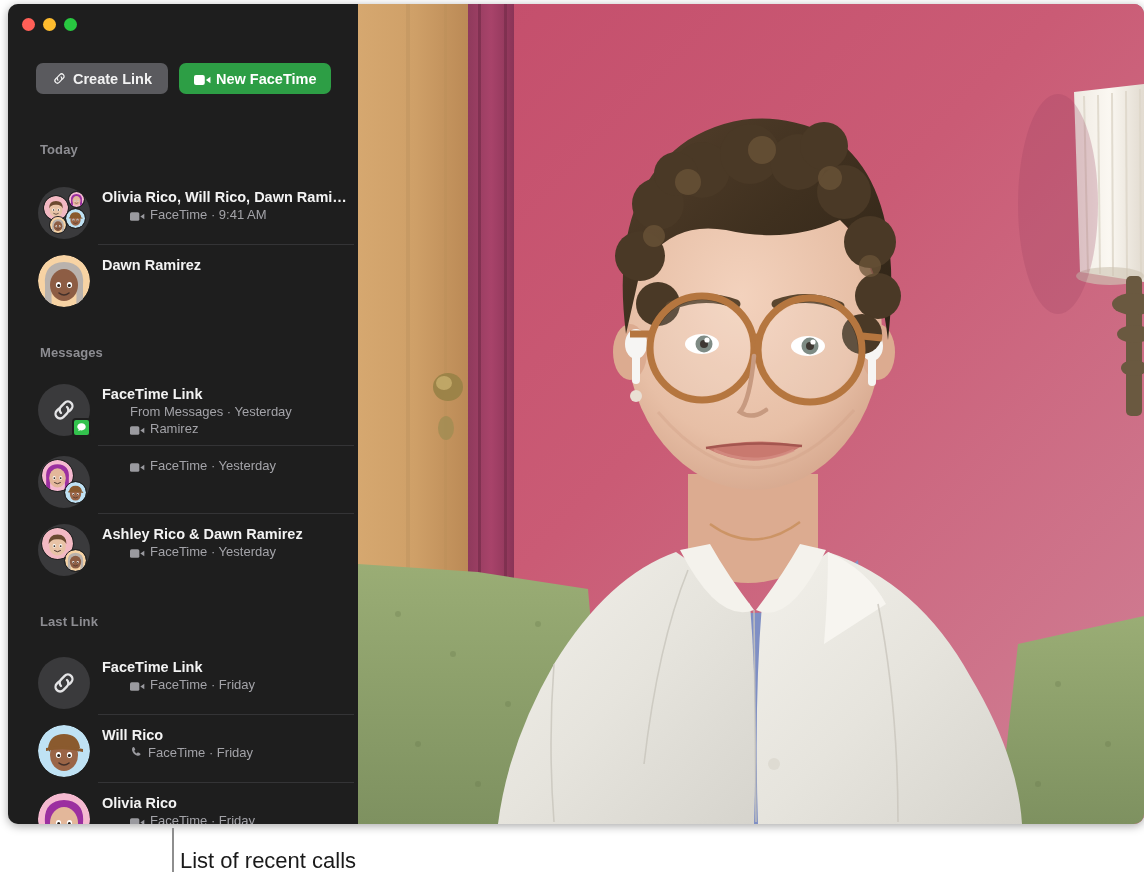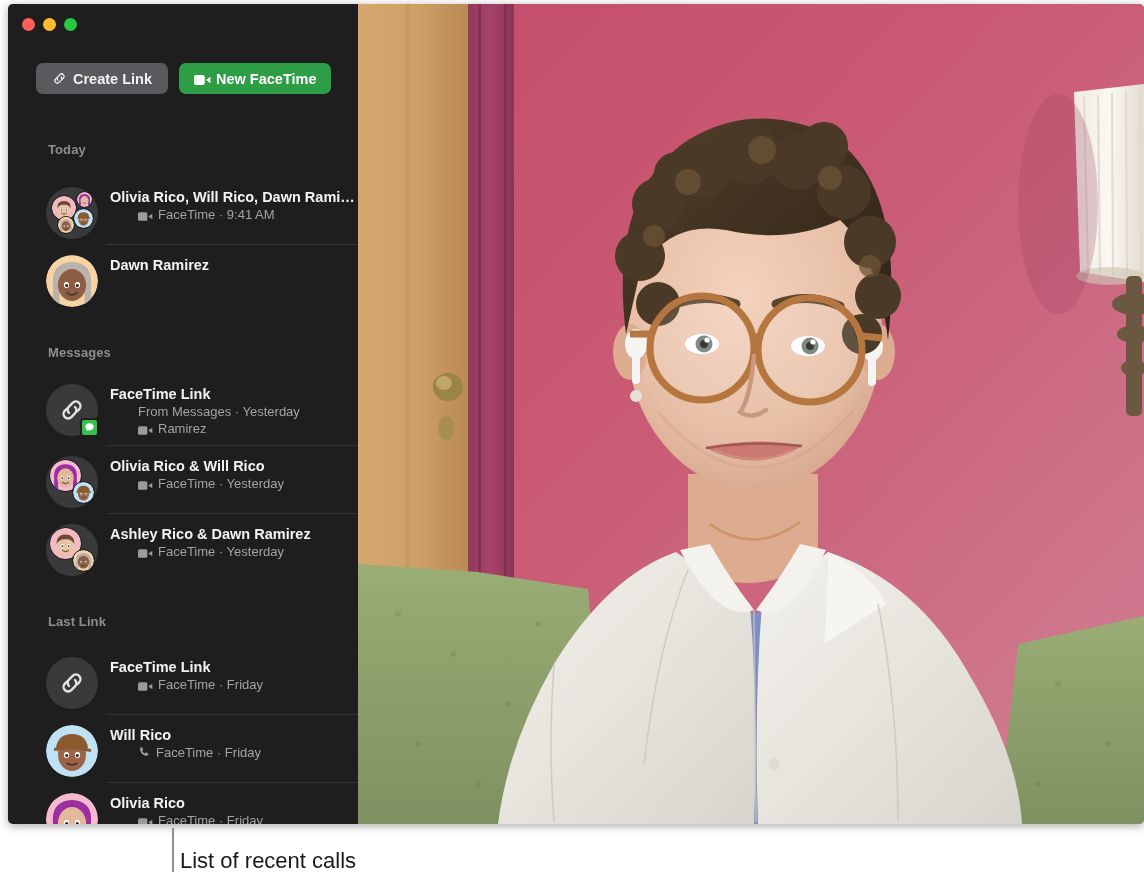--- a/index.html
+++ b/index.html
@@ -8,21 +8,21 @@
     background: #ffffff;
     font-family: "Liberation Sans", sans-serif;
     overflow: hidden;
   }
   #root { position: relative; width: 1144px; height: 888px; background: #ffffff; }
 
   
   .window {
     position: absolute; left: 8px; top: 4px;
     width: 1136px; height: 820px;
-    border-radius: 5px;
+    border-radius: 10px;
     overflow: hidden;
     background: #a3a3a3;
     box-shadow: 0 2px 10px rgba(0,0,0,.35);
   }
 
   
   .sidebar {
     position: absolute; left: 0; top: 0;
     width: 350px; height: 820px;
     background: #1e1e1e;
@@ -53,21 +53,21 @@
     padding: 0 16px;
     white-space: nowrap;
   }
   .btn.create { background: #5a5a5e; }
   .btn.newft  { background: #2d9e45; color: #ffffff; padding: 0 15px; }
 
   .ico-link-btn { width: 15px; height: 15px; display:inline-block; }
   .ico-cam-btn  { width: 16px; height: 12px; display:inline-block; position: relative; top: 0px;}
 
   
-  .list { position: absolute; left: 16px; top: 110px; width: 350px; bottom: 0; }
+  .list { position: absolute; left: 8px; top: 110px; width: 350px; bottom: 0; }
   .section-header {
     font-size: 13px; font-weight: 700; color: #8d8d92;
     padding-left: 24px; letter-spacing: .1px;
   }
   .row {
     position: relative;
     display: flex; align-items: flex-start;
     padding-left: 22px; padding-right: 12px;
     cursor: default;
   }
@@ -309,21 +309,20 @@
                     <path d="M8 23 Q26 19 45 24 L45 27 Q26 22 8 26 Z" fill="#8a5a2e"></path>
                     <ellipse cx="20.5" cy="30" rx="2.6" ry="3" fill="#fff"></ellipse>
                     <ellipse cx="31.5" cy="30" rx="2.6" ry="3" fill="#fff"></ellipse>
                     <circle cx="20.7" cy="30.4" r="1.5" fill="#2b2119"></circle>
                     <circle cx="31.3" cy="30.4" r="1.5" fill="#2b2119"></circle>
                     <path d="M21 38 Q26 42 31 38" stroke="#43302a" stroke-width="1.6" fill="none" stroke-linecap="round"></path>
                   </svg></span>
               </div>
             </div>
             <div class="texts">
-              <div class="title">Olivia Rico &amp; Will Rico</div>
               <div class="subline">
                 <span class="ico-cam"><svg viewBox="0 0 18 12" width="15" height="11">
                     <rect x="0" y="0.8" width="11.2" height="10.4" rx="2" fill="#9a9a9f"></rect>
                     <path d="M12.4 6 17.2 2.8v6.4z" fill="#9a9a9f"></path>
                   </svg></span>
                 <span>FaceTime · Yesterday</span>
               </div>
             </div>
             <span class="sep"></span>
           </div>

